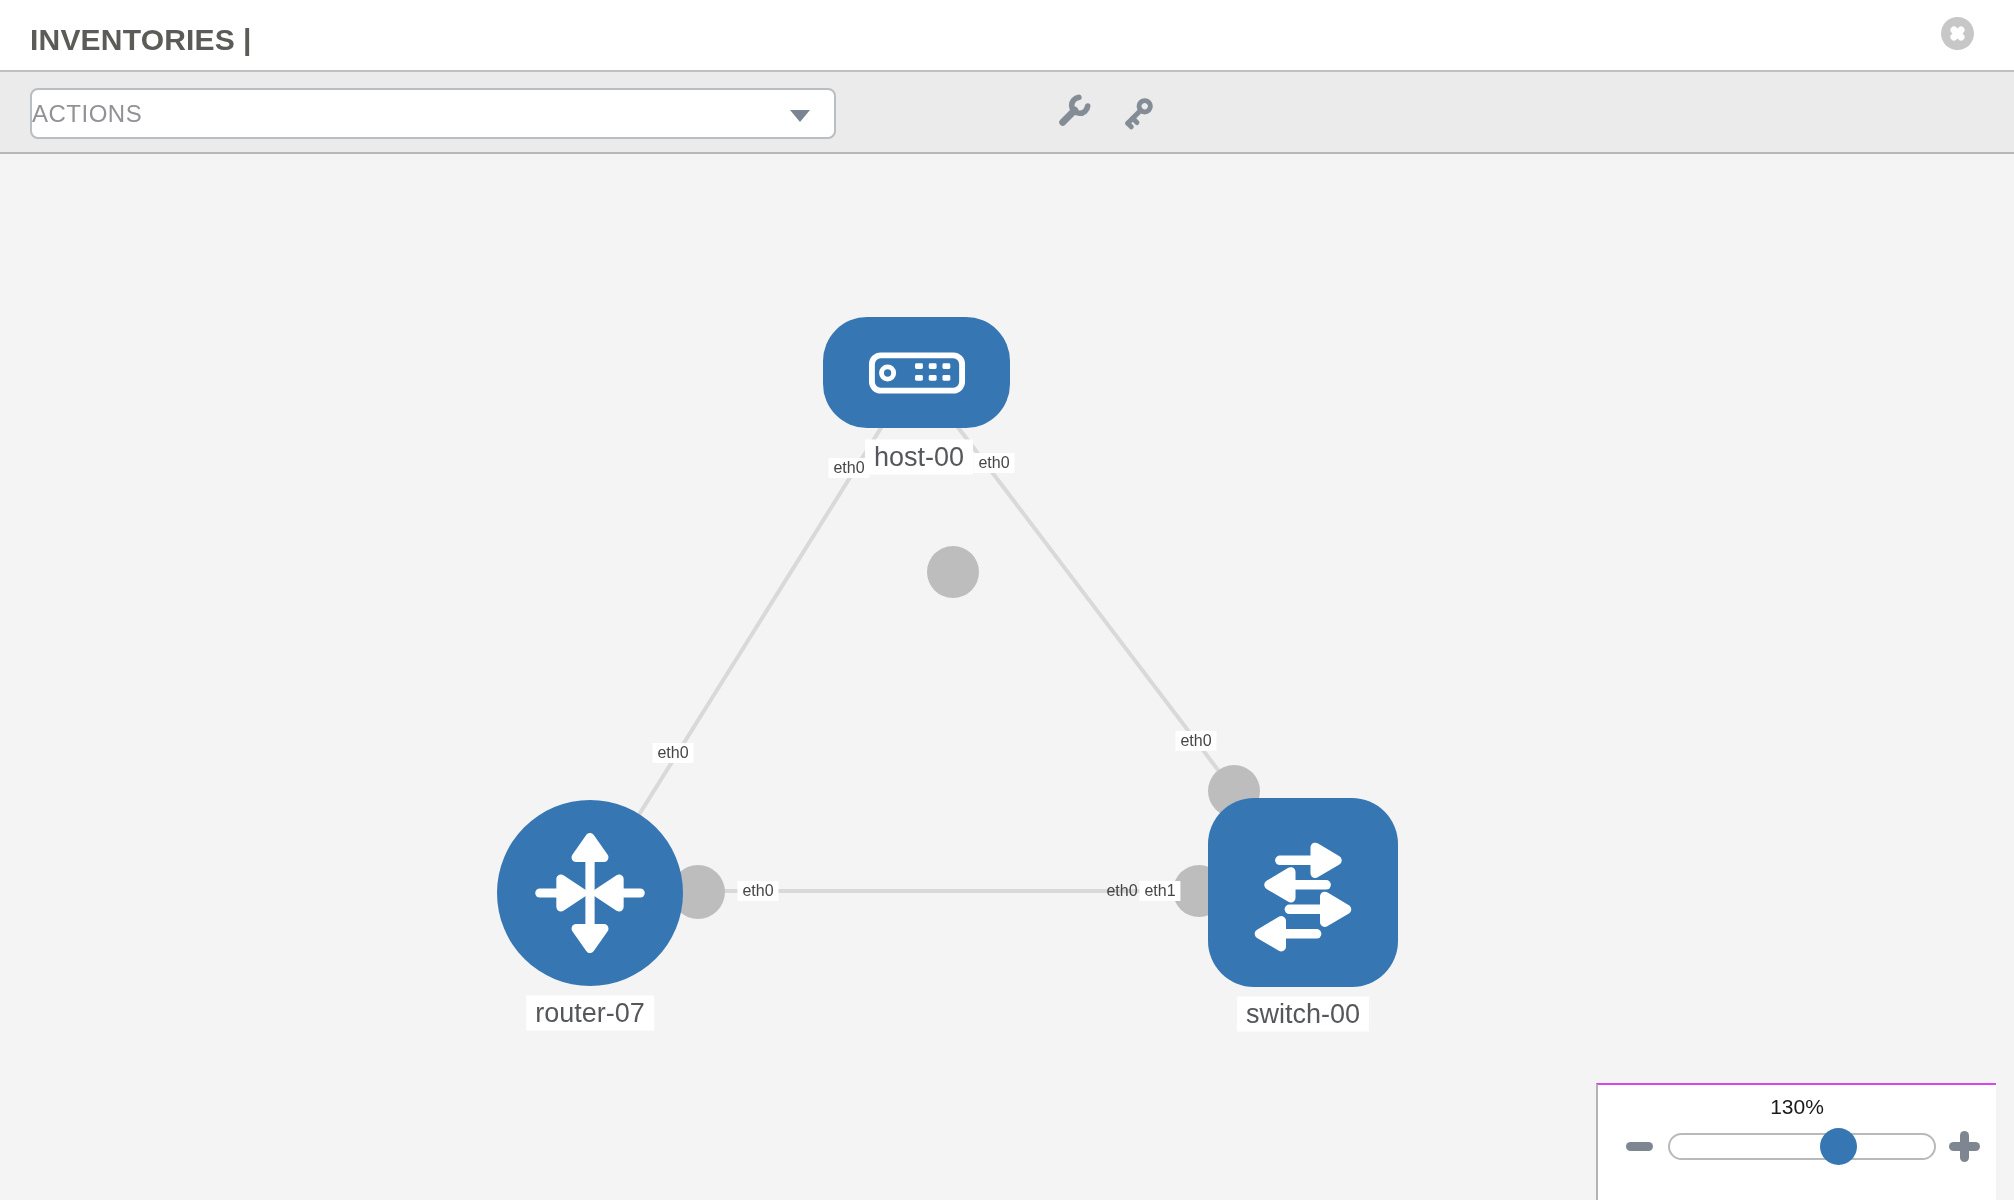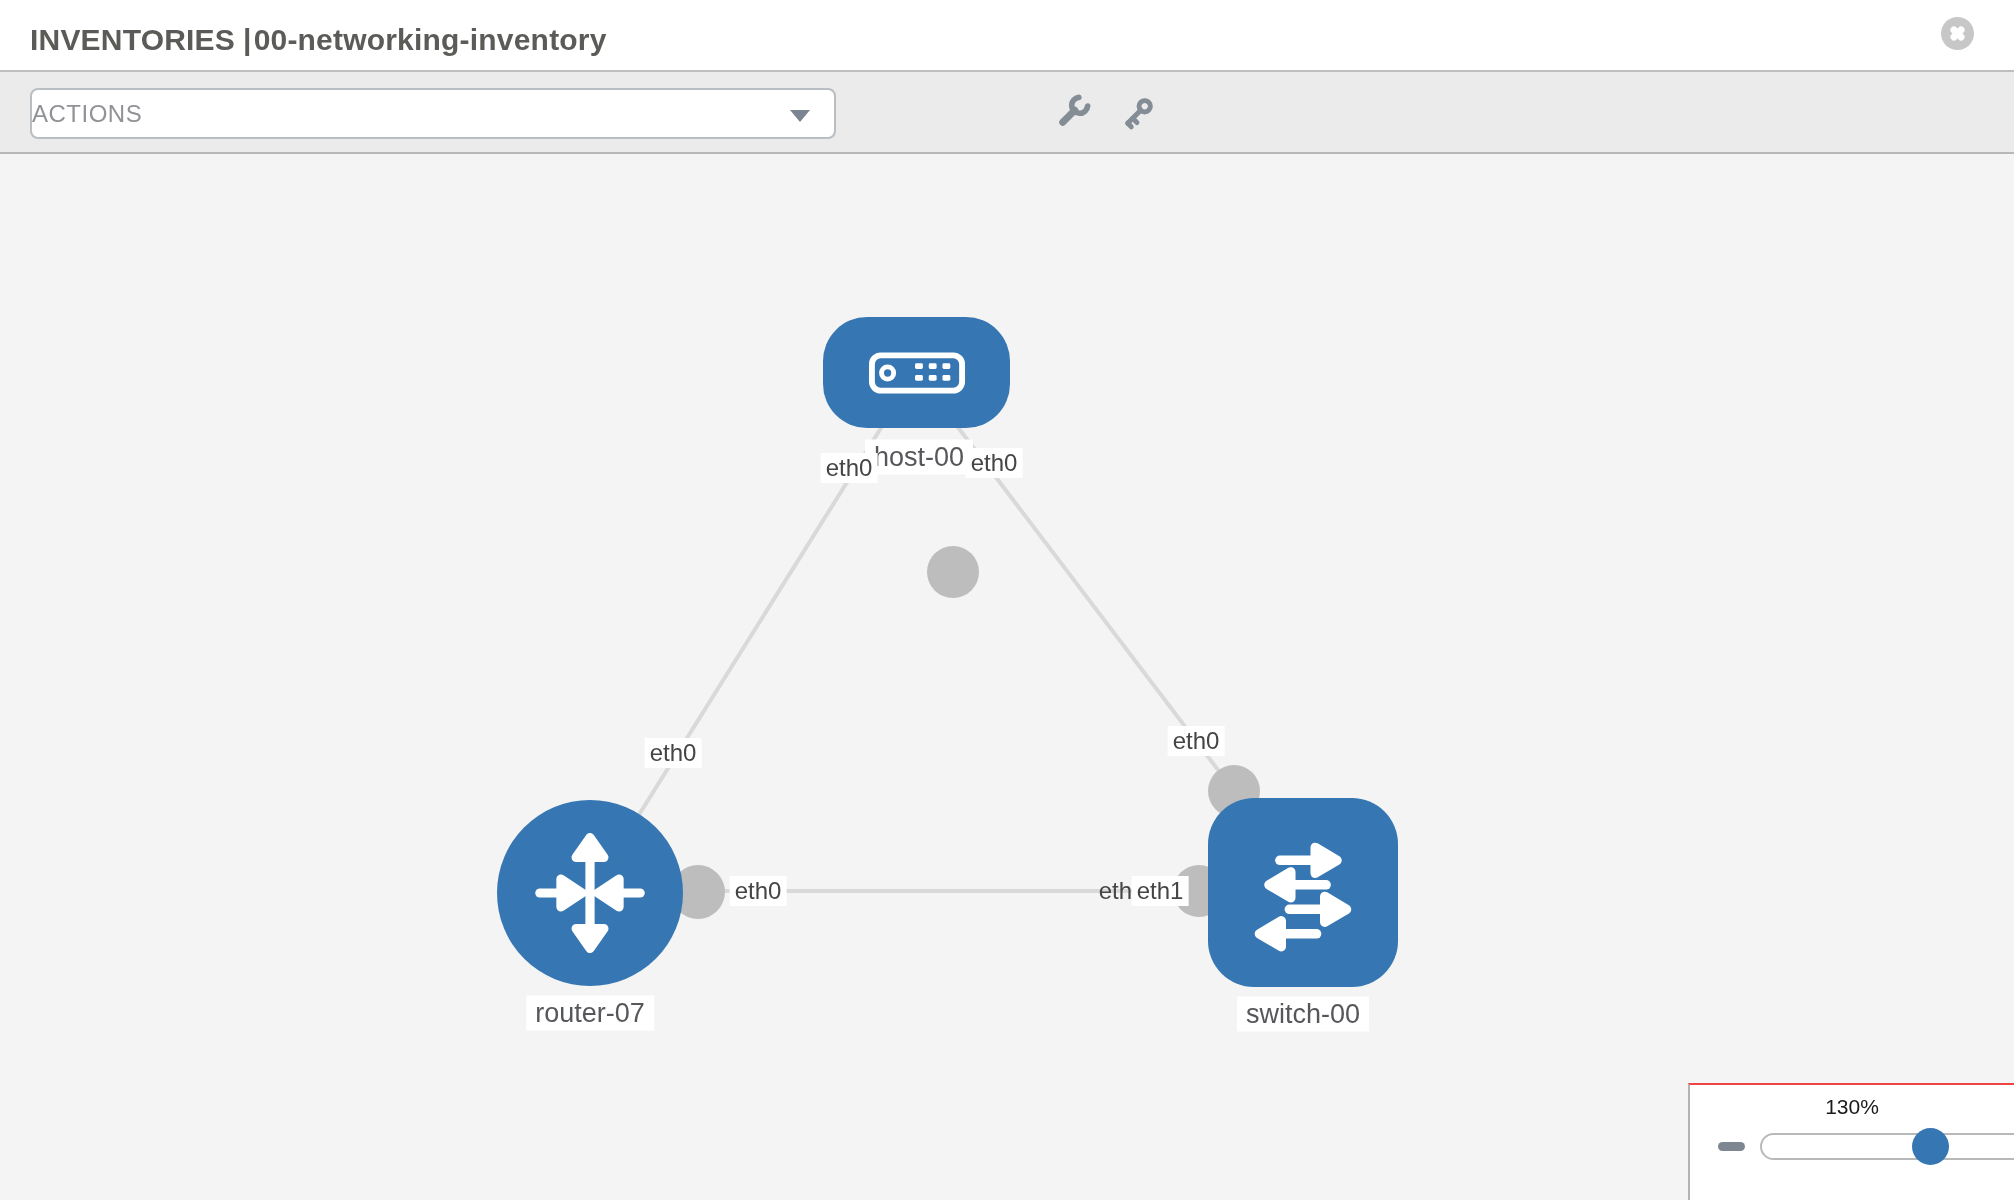--- a/index.html
+++ b/index.html
@@ -42,44 +42,43 @@
   .links line{stroke:var(--link-gray,#d9d9d9);stroke-width:4;}
   .iface-dot{position:absolute;border-radius:50%;background:var(--connector-gray,#bdbdbd);}
 
   .node{position:absolute;background:var(--node-blue,#3677b3);display:flex;align-items:center;justify-content:center;cursor:pointer;}
   .node-host{left:823px;top:163px;width:187px;height:111px;border-radius:44px;}
   .node-router{left:497px;top:646px;width:186px;height:186px;border-radius:50%;}
   .node-switch{left:1208px;top:644px;width:190px;height:189px;border-radius:46px;}
 
   .chip{position:absolute;transform:translate(-50%,-50%);background:#ffffff;white-space:nowrap;}
   .node-chip{font-size:27px;color:#56575a;padding:2px 9px;}
-  .port-chip{font-size:24px;color:#454545;padding:1px 5px;}
+  .port-chip{font-size:16px;color:#454545;padding:1px 5px;}
   .port-chip.nobg{background:transparent;}
 
   
-  .zoom-panel{position:absolute;right:0;bottom:0;width:326px;height:117px;background:#ffffff;
-              border-top:2px solid #ef4444;border-left:2px solid #b3b3b3;}
+  .zoom-panel{position:absolute;right:18px;bottom:0;width:400px;height:117px;background:#ffffff;
+              border-top:2px solid #d946ef;border-left:2px solid #b3b3b3;}
   .zoom-label{position:absolute;left:0;top:10px;width:100%;text-align:center;font-size:21px;color:#1a1a1a;}
   .zoom-minus{position:absolute;left:28px;top:57px;width:27px;height:9px;border-radius:4.5px;background:#7e8791;cursor:pointer;}
   .zoom-plus{position:absolute;left:351px;top:46px;width:31px;height:31px;cursor:pointer;}
   .zoom-plus .h{position:absolute;left:0;top:11px;width:31px;height:9px;border-radius:4.5px;background:#7e8791;}
   .zoom-plus .v{position:absolute;left:11px;top:0;width:9px;height:31px;border-radius:4.5px;background:#7e8791;}
   .zoom-track{position:absolute;left:70px;top:48px;width:268px;height:27px;border:2px solid #b9b9b9;
               border-radius:14px;background:#ffffff;cursor:pointer;}
   .zoom-handle{position:absolute;left:222px;top:43px;width:37px;height:37px;border-radius:50%;
                background:var(--accent-handle,#3677b3);cursor:grab;}
 </style>
 </head>
 <body>
 
 <div class="header">
   <div class="title">
     <span>INVENTORIES</span>
     <span class="sep">|</span>
-    <span>00-networking-inventory</span>
   </div>
   <div class="close-btn">
     <span class="bar a"></span>
     <span class="bar b"></span>
   </div>
 </div>
 
 <div class="toolbar">
   <div class="select-box actions-box">
     <span class="ph">ACTIONS</span>

